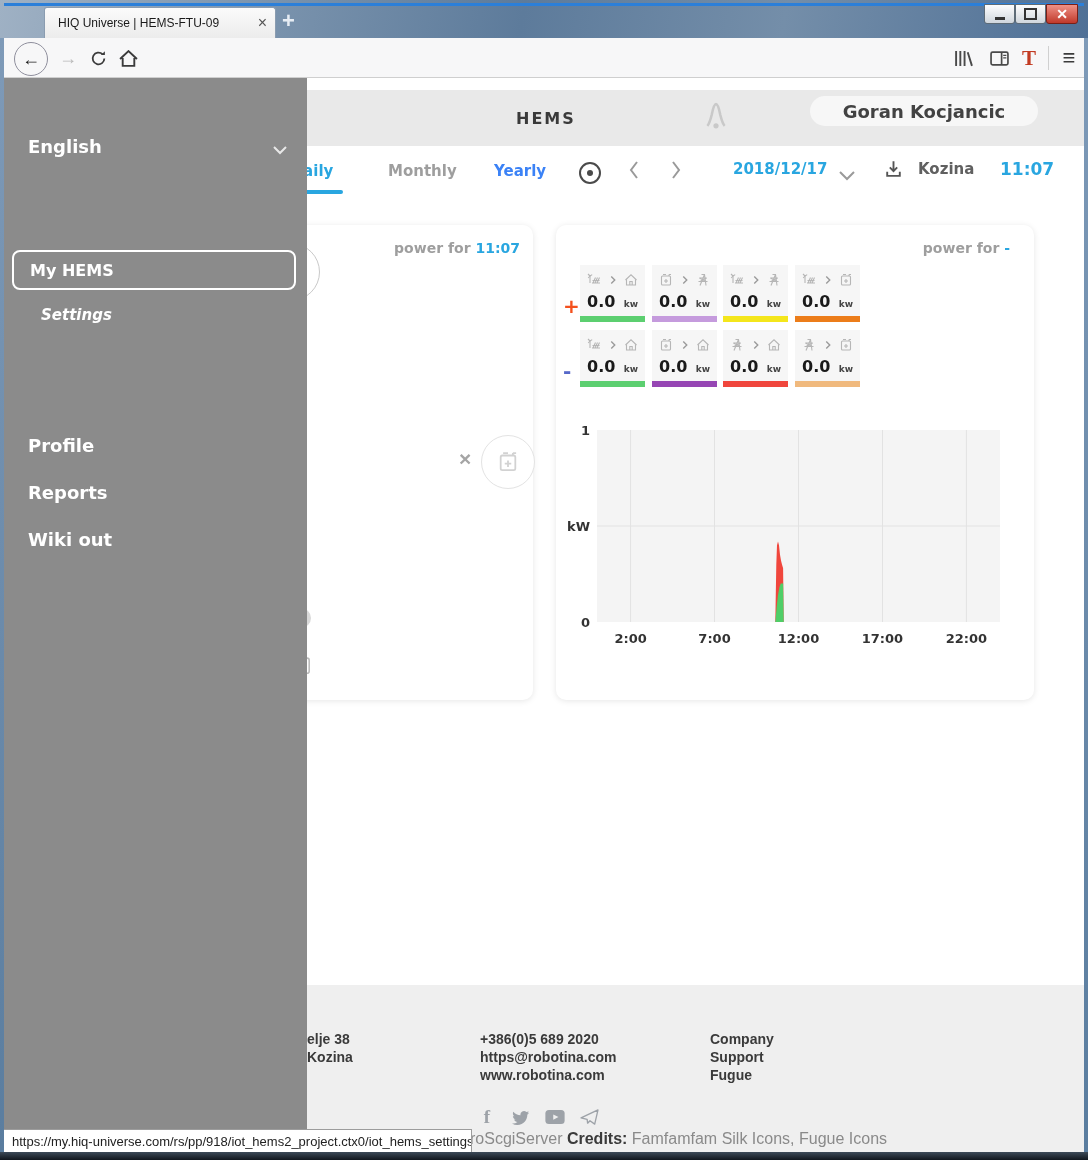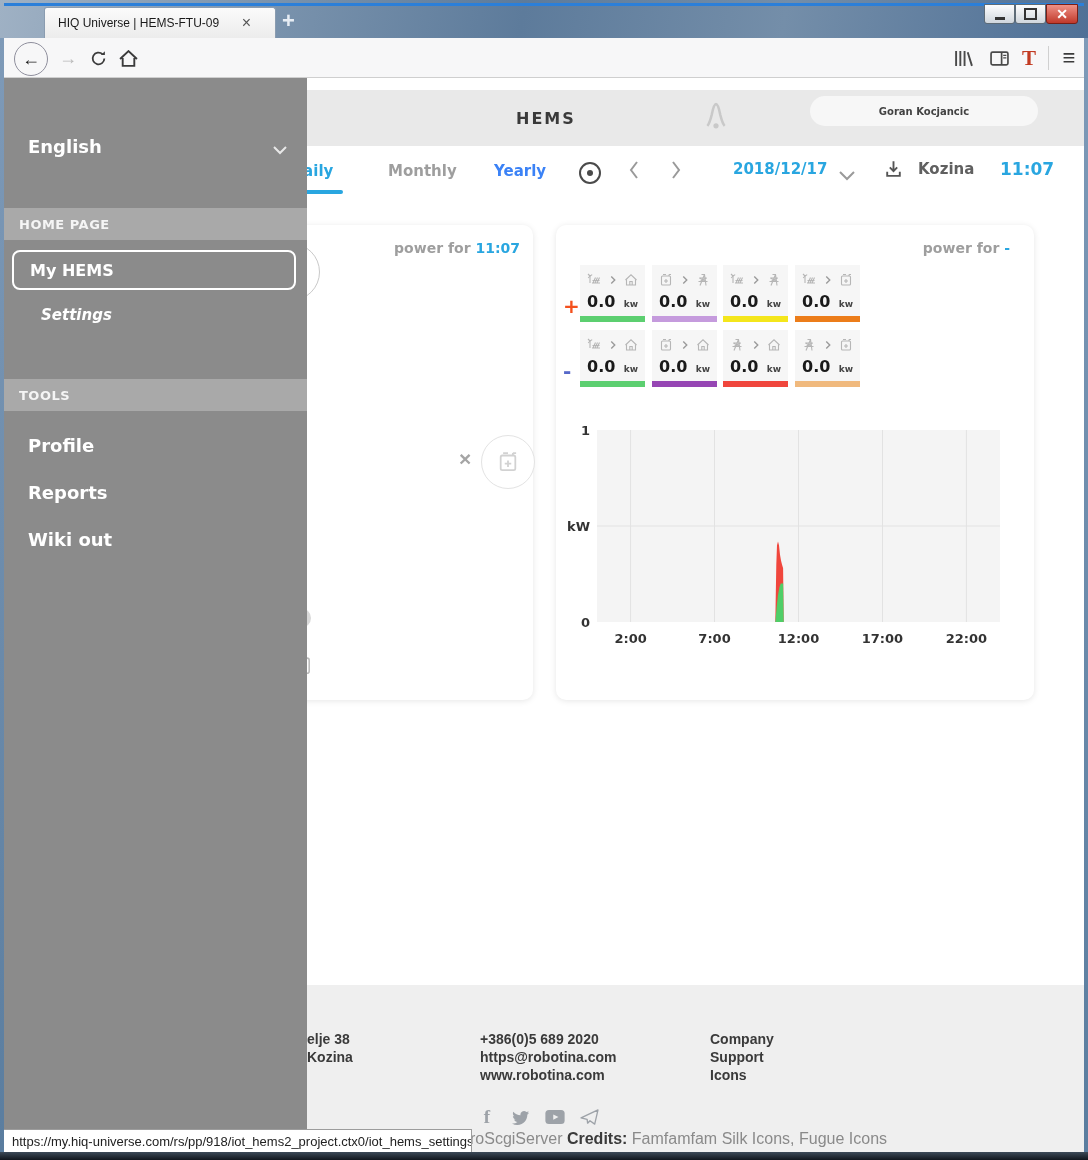--- a/index.html
+++ b/index.html
@@ -9,21 +9,21 @@
   #titlebar{position:absolute;left:0;top:0;width:1088px;height:38px;
     background:linear-gradient(100deg,#9fb1c4 0%,#7a93ad 25%,#5d7b9b 48%,#748ea9 72%,#4f7096 100%);}
   #frame-left,#frame-right{position:absolute;top:38px;bottom:8px;width:4px;
     background:linear-gradient(180deg,#7e9ab8,#5a7d9f);z-index:45;}
   #frame-left{left:0;} #frame-right{left:1084px;}
   #frame-bottom{position:absolute;left:0;top:1152px;width:1088px;height:8px;
     background:linear-gradient(180deg,#3c4a58,#10161d);z-index:45;}
   #topline{position:absolute;left:4px;top:3px;width:1080px;height:3px;background:#2b7fd9;}
   #tab{position:absolute;left:44px;top:7px;width:232px;height:31px;
     background:linear-gradient(#fbfbfb,#ececec);border:1px solid #8a9cb0;border-bottom:none;
-    border-radius:3px 3px 0 0;box-sizing:border-box;display:flex;align-items:center;padding:0 24px 0 13px;}
+    border-radius:3px 3px 0 0;box-sizing:border-box;display:flex;align-items:center;padding:0 8px 0 13px;}
   #tab .title{flex:1;font-size:12px;color:#1a1a1a;white-space:nowrap;overflow:hidden;}
   #tab .close{font-size:16px;color:#555;cursor:default;line-height:1;}
   #newtab{position:absolute;left:282px;top:8px;font-size:22px;color:#e7edf4;font-weight:bold;}
   .winbtn{position:absolute;top:4px;height:20px;box-sizing:border-box;border:1px solid #5d6b77;
     display:flex;align-items:center;justify-content:center;border-radius:0 0 3px 3px;}
   #btn-min{left:984px;width:31px;background:linear-gradient(#fdfdfd,#cfd6dd);}
   #btn-max{left:1015px;width:31px;background:linear-gradient(#fdfdfd,#cfd6dd);}
   #btn-close{left:1046px;width:32px;background:linear-gradient(#ef9186,#c0392b);border-color:#7a1f16;}
   #btn-min span{width:10px;height:3px;background:#333;margin-top:8px;}
   #btn-max span{width:9px;height:8px;border:2px solid #333;}
@@ -56,21 +56,21 @@
   #tm{left:1012px;width:26px;font-family:"Liberation Serif",serif;font-weight:bold;font-size:21px;color:#c23b22;}
   #navsep{position:absolute;left:1044px;top:8px;width:1px;height:24px;background:#d0d0d0;}
   #burger{left:1050px;width:30px;font-size:22px;color:#3b3b3b;}
   
   #page{position:absolute;left:4px;top:78px;width:1080px;height:1074px;background:#fff;overflow:hidden;}
   #appheader{position:absolute;left:4px;top:90px;width:1080px;height:56px;background:#e9e9e9;}
   #hems-title{position:absolute;left:516px;top:109px;font-size:16px;font-weight:bold;color:#3a3a3a;
     letter-spacing:2px;font-family:"DejaVu Sans",sans-serif;}
   #applogo{position:absolute;left:703px;top:99px;}
   #userpill{position:absolute;left:810px;top:96px;width:228px;height:30px;background:#f7f7f7;
-    border-radius:16px;display:flex;align-items:center;justify-content:center;font-size:10px;
+    border-radius:16px;display:flex;align-items:center;justify-content:center;font-size:18px;
     font-weight:bold;color:#424242;font-family:"DejaVu Sans",sans-serif;}
   
   .ctl{position:absolute;font-family:"DejaVu Sans",sans-serif;font-weight:bold;}
   #tab-daily{left:281px;top:162px;width:62px;text-align:center;font-size:15px;color:#29a6e0;}
   #daily-underline{position:absolute;left:281px;top:190px;width:62px;height:4px;background:#29a6e0;border-radius:2px;}
   #tab-monthly{left:388px;top:162px;font-size:15px;color:#9e9e9e;}
   #tab-yearly{left:494px;top:162px;font-size:15px;color:#3b82f6;}
   #target{left:579px;top:162px;width:18px;height:18px;border:2px solid #4a4a4a;border-radius:50%;
     display:flex;align-items:center;justify-content:center;}
   #target i{width:6px;height:6px;background:#4a4a4a;border-radius:50%;}
@@ -568,21 +568,21 @@
     </div>
 
   <div id="footer"></div>
   <div class="f-line" style="left:307px;top:1031px">elje 38</div>
   <div class="f-line" style="left:307px;top:1049px">Kozina</div>
   <div class="f-line" style="left:480px;top:1031px">+386(0)5 689 2020</div>
   <div class="f-line" style="left:480px;top:1049px">https@robotina.com</div>
   <div class="f-line" style="left:480px;top:1067px">www.robotina.com</div>
   <div class="f-line" style="left:710px;top:1031px">Company</div>
   <div class="f-line" style="left:710px;top:1049px">Support</div>
-  <div class="f-line" style="left:710px;top:1067px">Icons</div>
+  <div class="f-line" style="left:710px;top:1067px">Fugue</div>
   <div class="f-social" style="left:476px">
     <span style="font-family:'Liberation Serif',serif;font-weight:bold;font-size:19px;color:#9da2a8">f</span>
   </div>
   <div class="f-social" style="left:510px">
     <svg width="18" height="15" viewBox="0 0 20 16">
         <path d="M19 2.5c-.7.4-1.5.6-2.2.7A3.9 3.9 0 0 0 18.5 1c-.8.5-1.6.8-2.5 1A3.8 3.8 0 0 0 9.5 5.5C6.3 5.3 3.4 3.8 1.5 1.5c-1 1.8-.5 4 1.2 5.2-.6 0-1.2-.2-1.7-.5 0 1.9 1.3 3.5 3.1 3.9-.6.2-1.2.2-1.8.1.5 1.6 2 2.7 3.7 2.7A7.8 7.8 0 0 1 0 14.6 11 11 0 0 0 6 16.3c7.2 0 11.2-6 11-11.4.8-.5 1.5-1.2 2-2.4z" fill="#9da2a8"></path>
       </svg>
   </div>
   <div class="f-social" style="left:544px">
     <svg width="20" height="14" viewBox="0 0 22 16">
@@ -597,24 +597,22 @@
   </div>
   <div id="credits"><span>roScgiServer</span> <b>Credits:</b> <span>Famfamfam Silk Icons, Fugue Icons</span></div>
 
   <div id="sidebar">
     <div class="sb-item" id="sb-lang">English</div>
     <span id="sb-lang-chev">
       <svg width="16" height="10" viewBox="0 0 16 10">
           <path d="M2 2l6 6 6-6" fill="none" stroke="#e8e8e8" stroke-width="2"></path>
         </svg>
     </span>
-    <div class="sb-band" id="sb-band-home">HOME PAGE</div>
     <div class="sb-item" id="sb-myhems">My HEMS</div>
     <div class="sb-item" id="sb-settings">Settings</div>
-    <div class="sb-band" id="sb-band-tools">TOOLS</div>
     <div class="sb-item" id="sb-profile">Profile</div>
     <div class="sb-item" id="sb-reports">Reports</div>
     <div class="sb-item" id="sb-signout">Wiki out</div>
   </div>
 
   <div id="statusbar">https://my.hiq-universe.com/rs/pp/918/iot_hems2_project.ctx0/iot_hems_settings/index</div>
 
   <div id="frame-left"></div>
   <div id="frame-right"></div>
   <div id="frame-bottom"></div>

